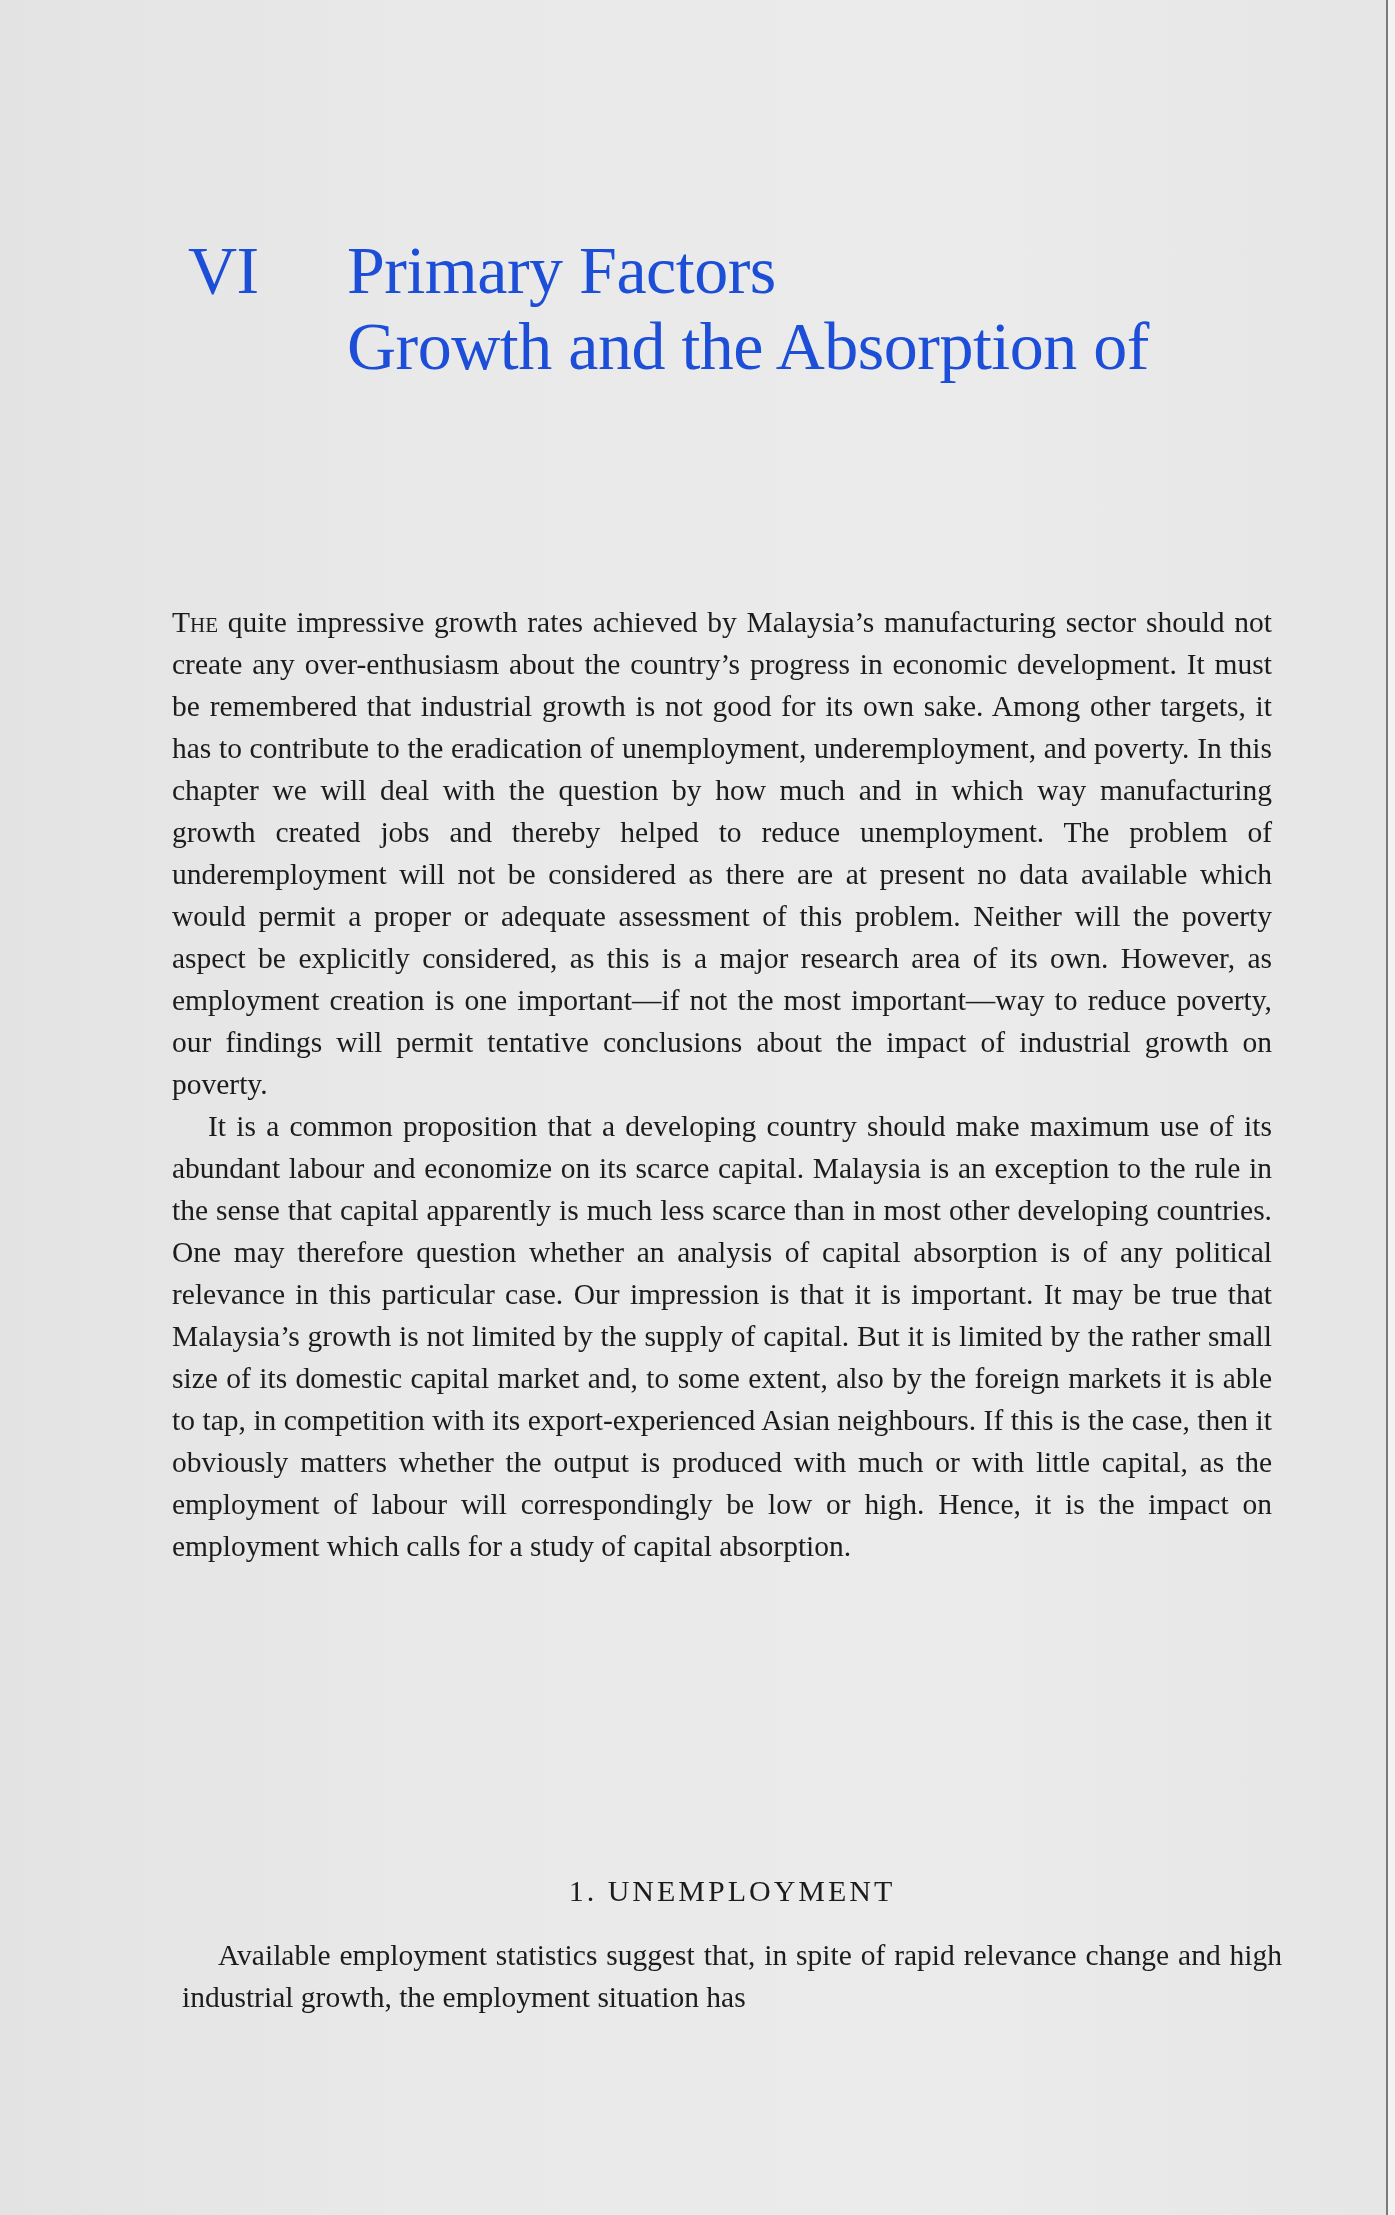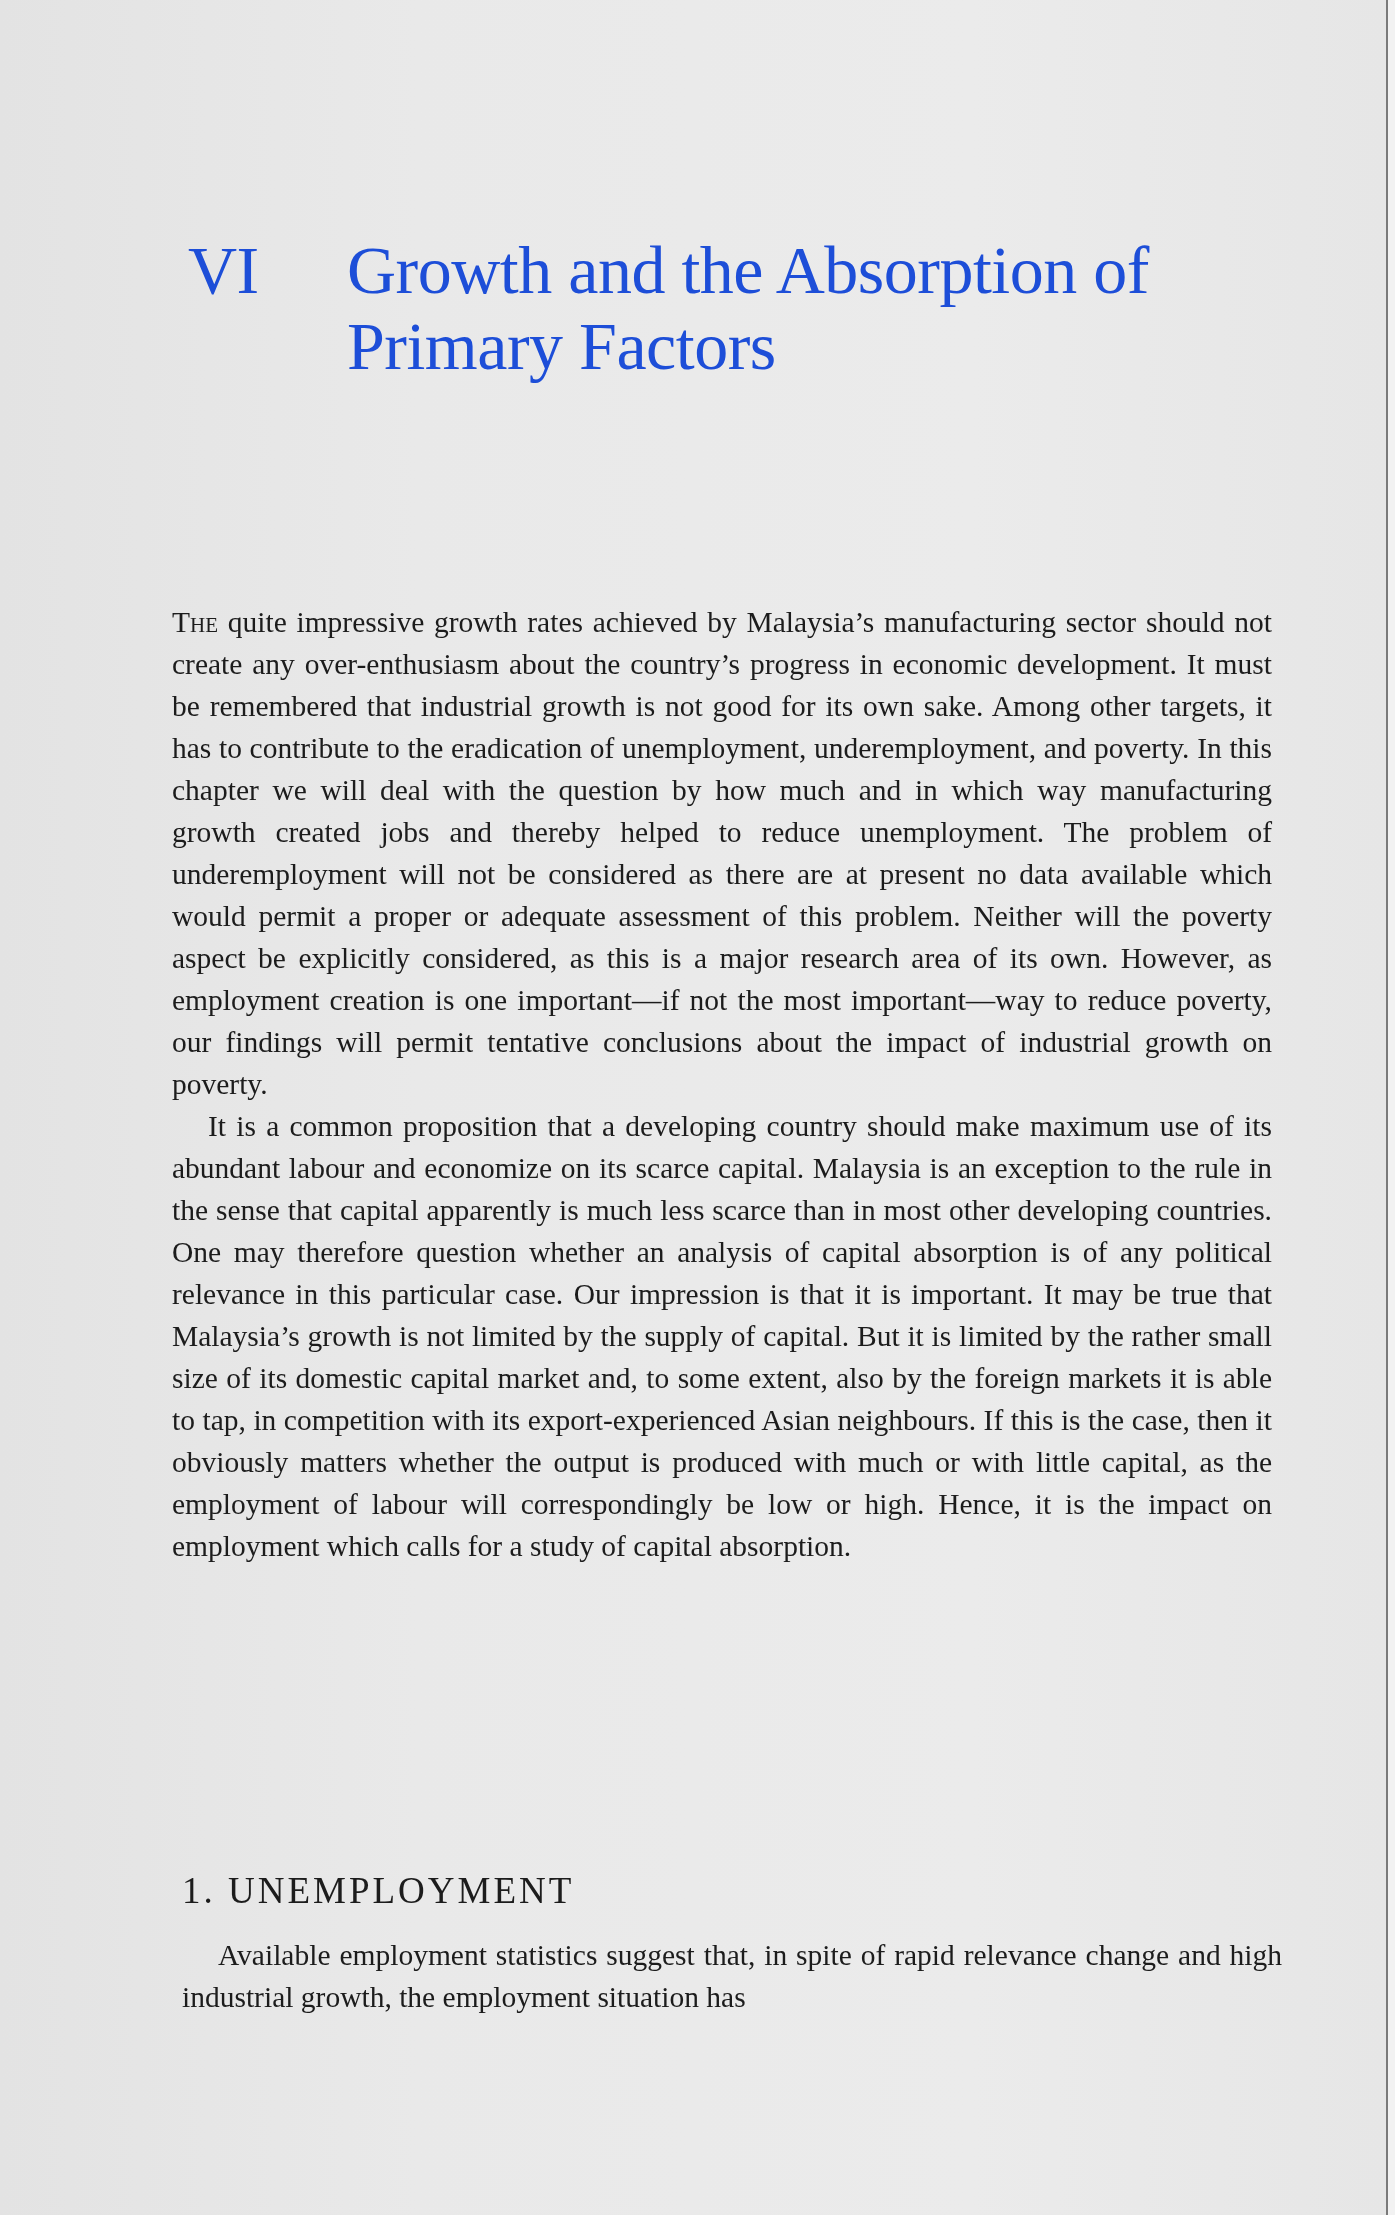--- a/index.html
+++ b/index.html
@@ -82,21 +82,22 @@
       text-indent: 36px;
     }
     .smallcaps {
       font-variant: small-caps;
     }
     .section-heading {
       position: absolute;
       left: 182px;
       top: 1870px;
       width: 1100px;
-      font-size: 37px;
+      text-align: center;
+      font-size: 30px;
       letter-spacing: 3px;
       line-height: 42px;
     }
     .last-para {
       position: absolute;
       left: 182px;
       top: 1934px;
       width: 1100px;
       font-size: 29.5px;
       line-height: 42px;
@@ -110,22 +111,22 @@
 <body>
 
 <div class="page"></div>
 <div class="page-edge"></div>
 <div class="page-beyond"></div>
 
 <div class="chapter-heading">
   <div class="chapter-line">
     <span class="chapter-number">VI</span>
     <span class="chapter-title">
+      <span class="line">Primary Factors</span>
       <span class="line">Growth and the Absorption of</span>
-      <span class="line">Primary Factors</span>
     </span>
   </div>
 </div>
 
 <div class="body-text">
   <p><span class="smallcaps">The</span><span> quite impressive growth rates achieved by Malaysia’s manufacturing sector should not create any over-enthusiasm about the country’s progress in economic development. It must be remembered that industrial growth is not good for its own sake. Among other targets, it has to contribute to the eradication of unemployment, underemployment, and poverty. In this chapter we will deal with the question by how much and in which way manufacturing growth created jobs and thereby helped to reduce unemployment. The problem of underemployment will not be considered as there are at present no data available which would permit a proper or adequate assessment of this problem. Neither will the poverty aspect be explicitly considered, as this is a major research area of its own. However, as employment creation is one important—if not the most important—way to reduce poverty, our findings will permit tentative conclusions about the impact of industrial growth on poverty.</span></p>
   <p class="para-indent">It is a common proposition that a developing country should make maximum use of its abundant labour and economize on its scarce capital. Malaysia is an exception to the rule in the sense that capital apparently is much less scarce than in most other developing countries. One may therefore question whether an analysis of capital absorption is of any political relevance in this particular case. Our impression is that it is important. It may be true that Malaysia’s growth is not limited by the supply of capital. But it is limited by the rather small size of its domestic capital market and, to some extent, also by the foreign markets it is able to tap, in competition with its export-experienced Asian neighbours. If this is the case, then it obviously matters whether the output is produced with much or with little capital, as the employment of labour will correspondingly be low or high. Hence, it is the impact on employment which calls for a study of capital absorption.</p>
 </div>
 
 <div class="section-heading">1. UNEMPLOYMENT</div>

